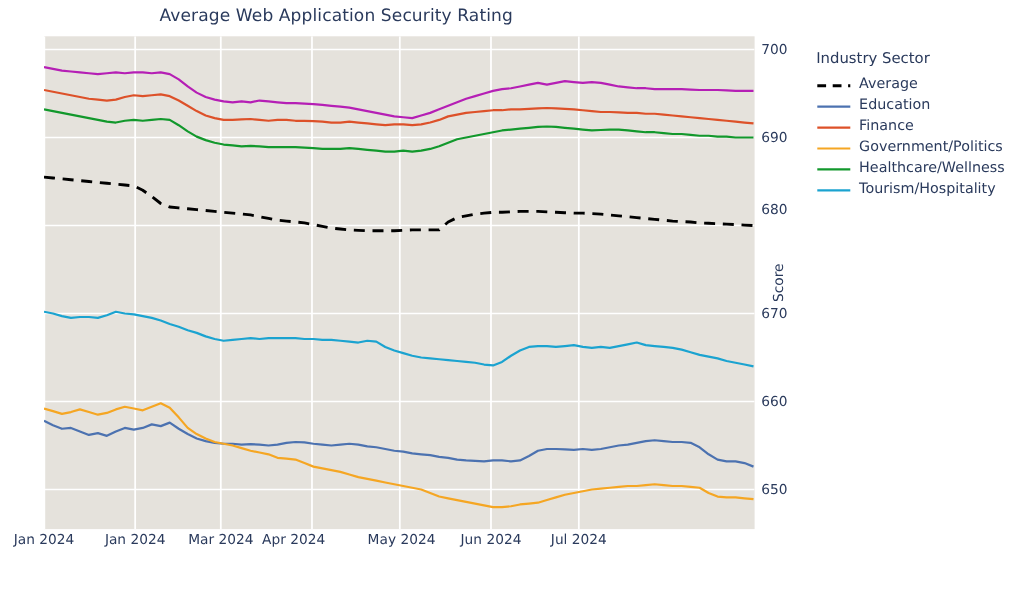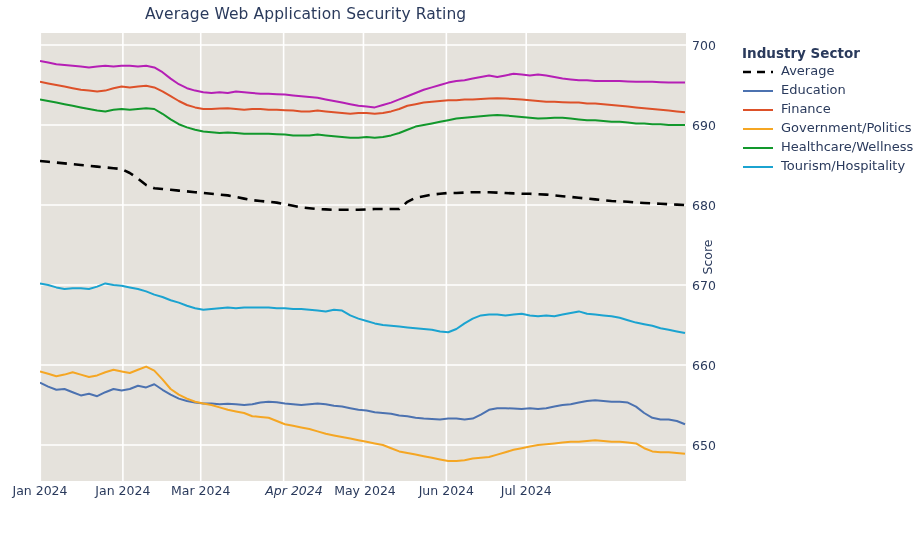--- a/index.html
+++ b/index.html
@@ -85,22 +85,22 @@
     white-space: nowrap;
   }
   #legend {
     position: absolute;
     left: 742px; top: 45px;
     width: 175px;
   }
   .legend-title {
     font-size: 13.5px;
     color: #2a3a5c;
-    white-space: nowrap;
-    font-weight: bold;
+    margin-bottom: 6px;
+    white-space: nowrap;
   }
   .legend-item {
     display: flex;
     align-items: center;
     height: 19px;
     white-space: nowrap;
   }
   .legend-swatch {
     width: 32px; height: 14px;
     margin-right: 7px;
@@ -146,30 +146,30 @@
           <path d="M0.00 28.00 L8.16 29.60 L16.33 31.20 L24.49 32.00 L32.66 32.80 L40.82 33.60 L48.99 34.40 L57.15 33.60 L65.32 32.80 L73.48 33.60 L81.65 32.80 L89.81 32.80 L97.97 33.60 L106.14 32.80 L114.30 34.40 L122.47 39.20 L130.63 45.60 L138.80 51.20 L146.96 55.20 L155.13 57.60 L163.29 59.20 L171.46 60.00 L179.62 59.20 L187.78 60.00 L195.95 58.40 L204.11 59.20 L212.28 60.00 L220.44 60.80 L228.61 60.80 L236.77 61.20 L244.94 61.60 L253.10 62.40 L261.27 63.20 L269.43 64.00 L277.59 64.80 L285.76 66.40 L293.92 68.00 L302.09 69.60 L310.25 71.20 L318.42 72.80 L326.58 73.60 L334.75 74.40 L342.91 72.00 L351.08 69.60 L359.24 66.40 L367.41 63.20 L375.57 60.00 L383.73 56.80 L391.90 54.40 L400.06 52.00 L408.23 49.60 L416.39 48.00 L424.56 47.20 L432.72 45.60 L440.89 44.00 L449.05 42.40 L457.22 44.00 L465.38 42.40 L473.54 40.80 L481.71 41.60 L489.87 42.40 L498.04 41.60 L506.20 42.40 L514.37 44.00 L522.53 45.60 L530.70 46.40 L538.86 47.20 L547.03 47.20 L555.19 48.00 L563.35 48.00 L571.52 48.00 L579.68 48.00 L587.85 48.40 L596.01 48.80 L604.18 48.80 L612.34 48.80 L620.51 49.20 L628.67 49.60 L636.84 49.60 L645.00 49.60" fill="none" stroke="#b51fb5" stroke-width="2.0" stroke-linejoin="round" stroke-linecap="butt"></path>
           <path d="M0.00 250.40 L8.16 252.00 L16.33 254.40 L24.49 256.00 L32.66 255.20 L40.82 255.20 L48.99 256.00 L57.15 253.60 L65.32 250.40 L73.48 252.00 L81.65 252.80 L89.81 254.40 L97.97 256.00 L106.14 258.40 L114.30 261.60 L122.47 264.00 L130.63 267.20 L138.80 269.60 L146.96 272.80 L155.13 275.20 L163.29 276.80 L171.46 276.00 L179.62 275.20 L187.78 274.40 L195.95 275.20 L204.11 274.40 L212.28 274.40 L220.44 274.40 L228.61 274.40 L236.77 275.20 L244.94 275.20 L253.10 276.00 L261.27 276.00 L269.43 276.80 L277.59 277.60 L285.76 278.40 L293.92 276.80 L302.09 277.60 L310.25 282.40 L318.42 285.60 L326.58 288.00 L334.75 290.40 L342.91 292.00 L351.08 292.80 L359.24 293.60 L367.41 294.40 L375.57 295.20 L383.73 296.00 L391.90 296.80 L400.06 298.40 L408.23 299.20 L416.39 296.00 L424.56 290.40 L432.72 285.60 L440.89 282.40 L449.05 281.60 L457.22 281.60 L465.38 282.40 L473.54 281.60 L481.71 280.80 L489.87 282.40 L498.04 283.20 L506.20 282.40 L514.37 283.20 L522.53 281.60 L530.70 280.00 L538.86 278.40 L547.03 280.80 L555.19 281.60 L563.35 282.40 L571.52 283.20 L579.68 284.80 L587.85 287.20 L596.01 289.60 L604.18 291.20 L612.34 292.80 L620.51 295.20 L628.67 296.80 L636.84 298.40 L645.00 300.00" fill="none" stroke="#1ba3d0" stroke-width="2.0" stroke-linejoin="round" stroke-linecap="butt"></path>
         </g>
     </svg>
   </div>
 
   <div class="xticklabels" id="xticklabels">
       <div class="xtick" style="left: 40px;">Jan 2024</div>
       <div class="xtick" style="left: 122.882px;">Jan 2024</div>
       <div class="xtick" style="left: 200.734px;">Mar 2024</div>
-      <div class="xtick" style="left: 294px; font-style: italic;">Apr 2024</div>
+      <div class="xtick" style="left: 267px;">Apr 2024</div>
       <div class="xtick" style="left: 365px;">May 2024</div>
       <div class="xtick" style="left: 446.35px;">Jun 2024</div>
       <div class="xtick" style="left: 526.201px;">Jul 2024</div>
     </div>
   <div class="yticklabels" id="yticklabels">
       <div class="ytick" style="top: 445px;">650</div>
       <div class="ytick" style="top: 365px; text-align: right;">660</div>
       <div class="ytick" style="top: 285px; text-align: right;">670</div>
-      <div class="ytick" style="top: 205px;">680</div>
+      <div class="ytick" style="top: 190px;">680</div>
       <div class="ytick" style="top: 125px;">690</div>
       <div class="ytick" style="top: 45px;">700</div>
     </div>
 
   <div class="yaxis-label">Score</div>
 
   <div id="legend">
     <div class="legend-title">Industry Sector</div>
     <div id="legend-items">
         <div class="legend-item">

